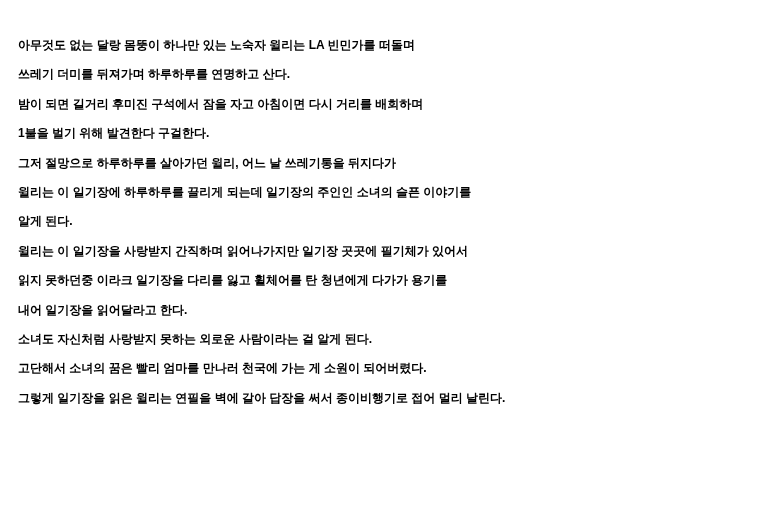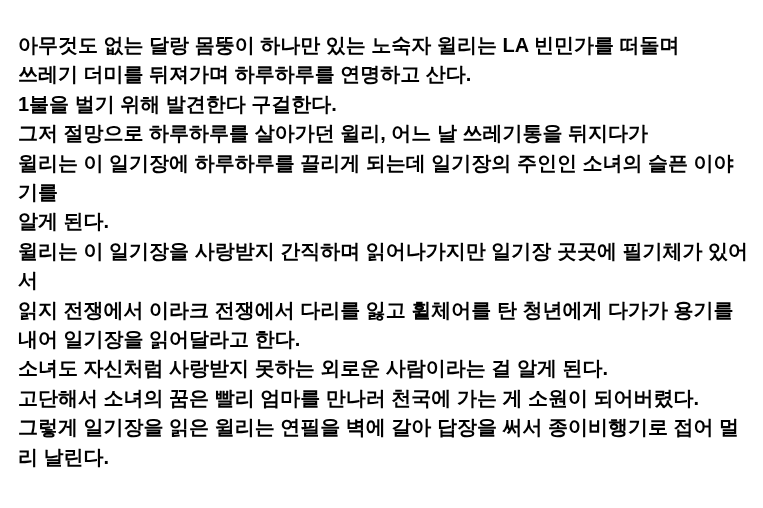--- a/index.html
+++ b/index.html
@@ -17,36 +17,37 @@
     width: 763px;
     height: 508px;
     padding: 31px 12px 0 18px;
     background: #ffffff;
   }
   .story-line {
     margin: 0;
     padding: 0;
     font-family: "Liberation Sans", "DejaVu Sans", sans-serif;
     font-weight: 700;
-    font-size: 20px;
+    font-size: 12px;
     line-height: 29.4px;
     color: #000000;
     white-space: pre-wrap; 
     letter-spacing: 0;
   }
 </style>
 </head>
 <body>
 
 <div class="page">
   <p class="story-line">아무것도 없는 달랑 몸뚱이 하나만 있는 노숙자 윌리는 LA 빈민가를 떠돌며</p>
   <p class="story-line">쓰레기 더미를 뒤져가며 하루하루를 연명하고 산다.</p>
+  <p class="story-line">밤이 되면 길거리 후미진 구석에서 잠을 자고 아침이면 다시 거리를 배회하며</p>
   <p class="story-line">1불을 벌기 위해 발견한다 구걸한다.</p>
   <p class="story-line">그저 절망으로 하루하루를 살아가던 윌리, 어느 날 쓰레기통을 뒤지다가</p>
   <p class="story-line">윌리는 이 일기장에 하루하루를 끌리게 되는데 일기장의 주인인 소녀의 슬픈 이야기를</p>
   <p class="story-line">알게 된다.</p>
   <p class="story-line">윌리는 이 일기장을 사랑받지 간직하며 읽어나가지만 일기장 곳곳에 필기체가 있어서</p>
-  <p class="story-line">읽지 전쟁에서 이라크 전쟁에서 다리를 잃고 휠체어를 탄 청년에게 다가가 용기를</p>
+  <p class="story-line">읽지 못하던중 이라크 일기장을 다리를 잃고 휠체어를 탄 청년에게 다가가 용기를</p>
   <p class="story-line">내어 일기장을 읽어달라고 한다.</p>
   <p class="story-line">소녀도 자신처럼 사랑받지 못하는 외로운 사람이라는 걸 알게 된다.</p>
   <p class="story-line">고단해서 소녀의 꿈은 빨리 엄마를 만나러 천국에 가는 게 소원이 되어버렸다.</p>
   <p class="story-line">그렇게 일기장을 읽은 윌리는 연필을 벽에 갈아 답장을 써서 종이비행기로 접어 멀리 날린다.</p>
 </div>
 
 </body></html>

